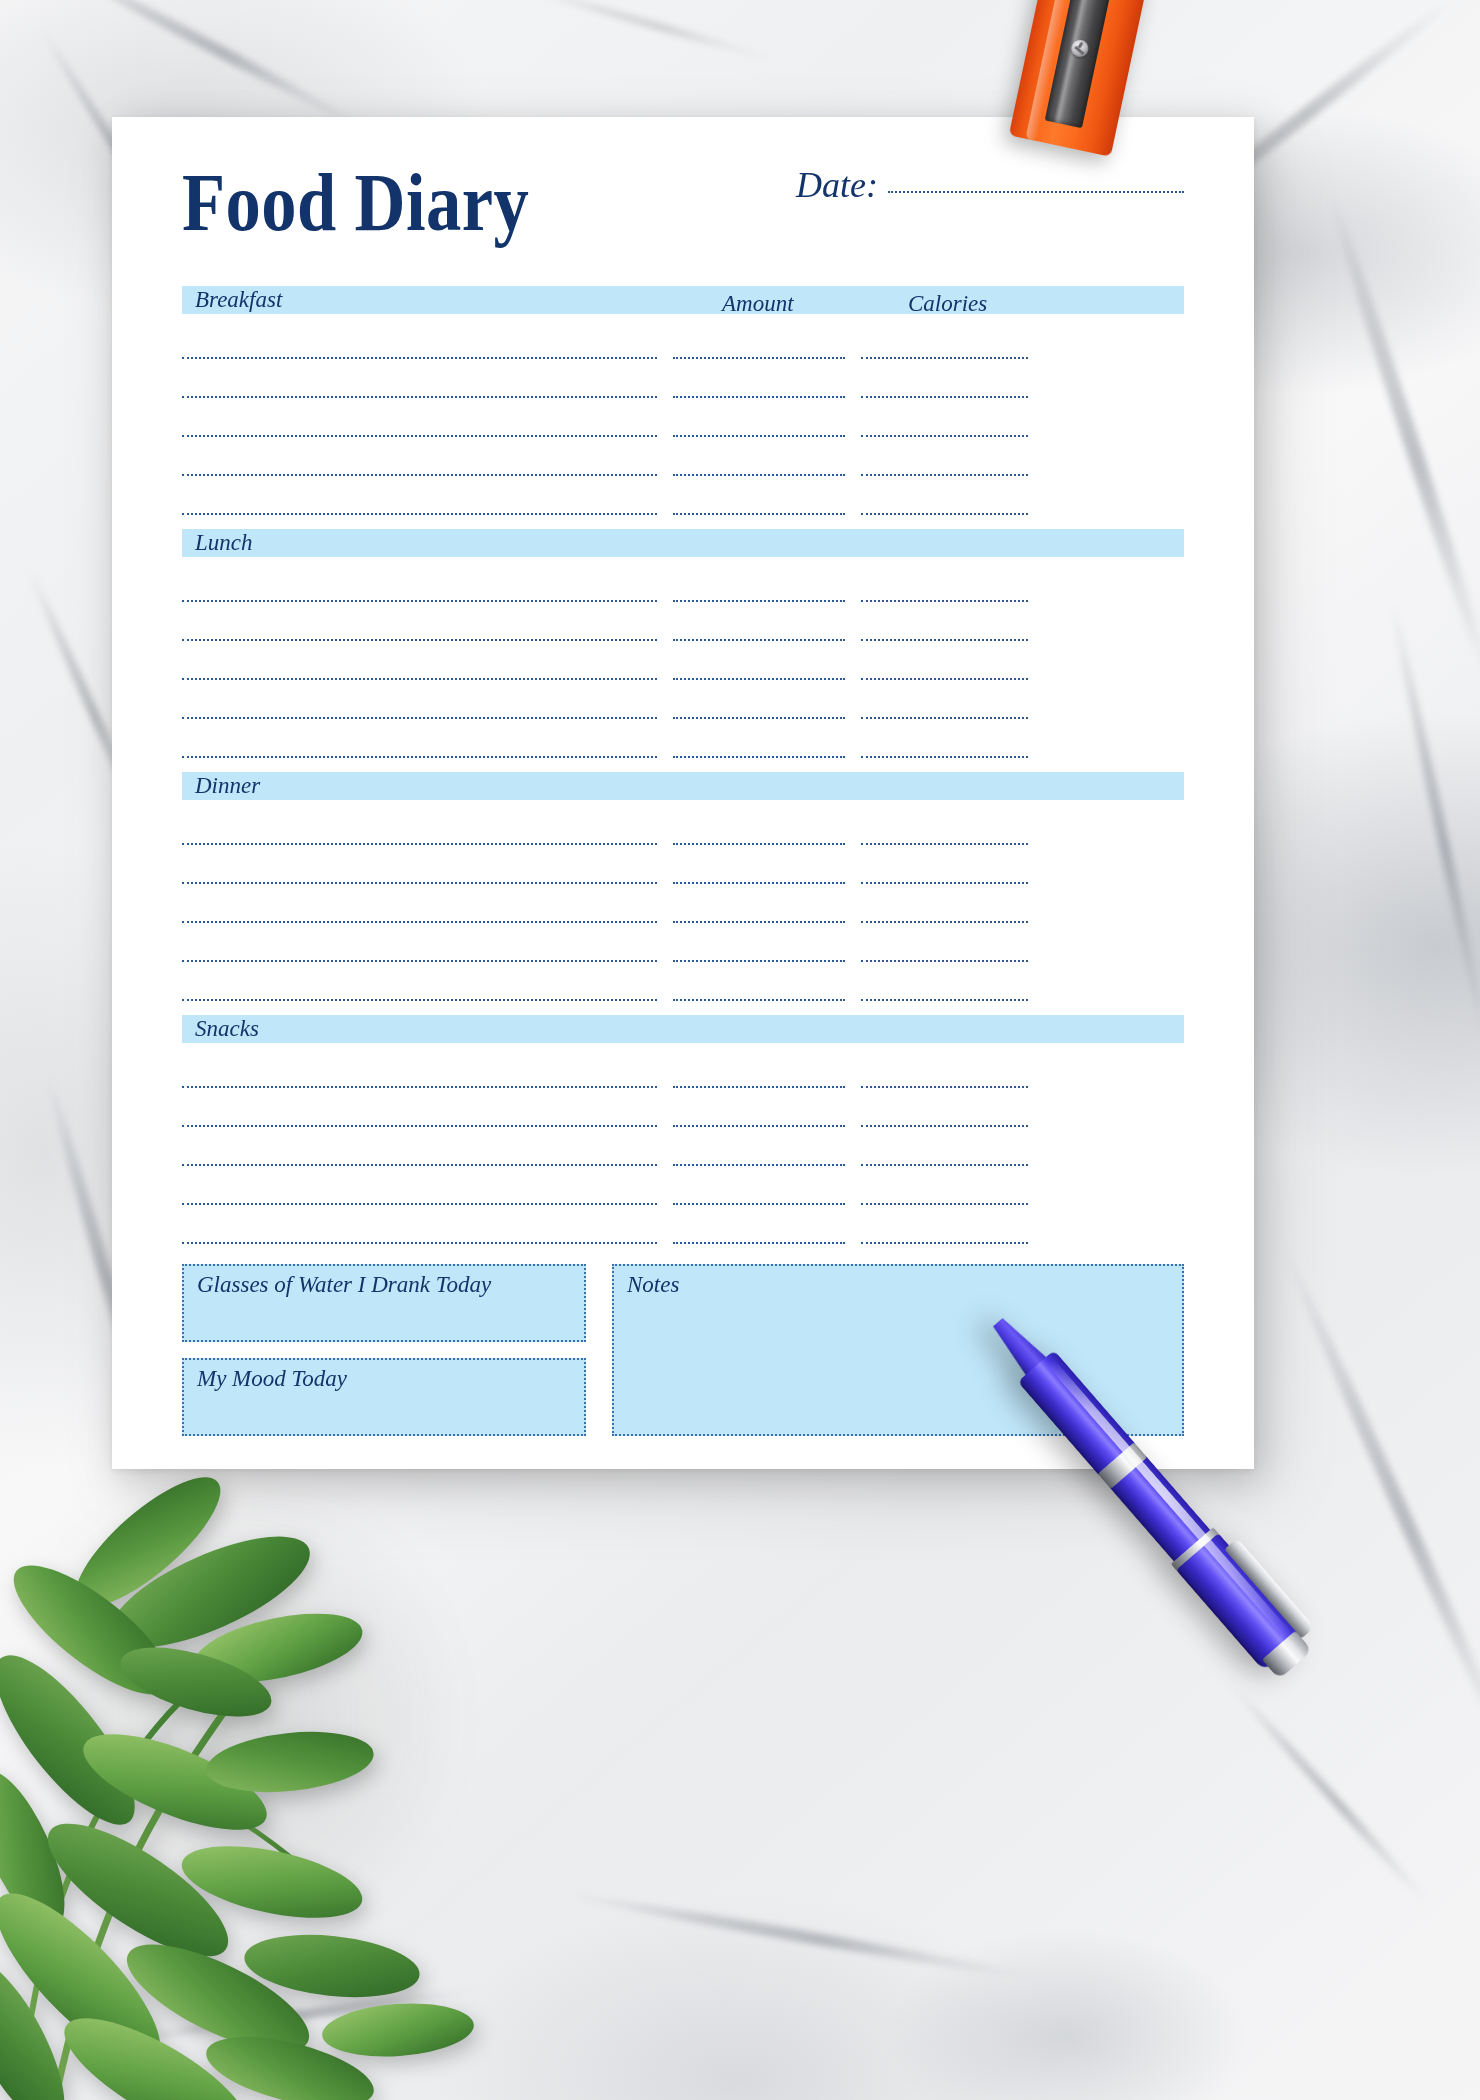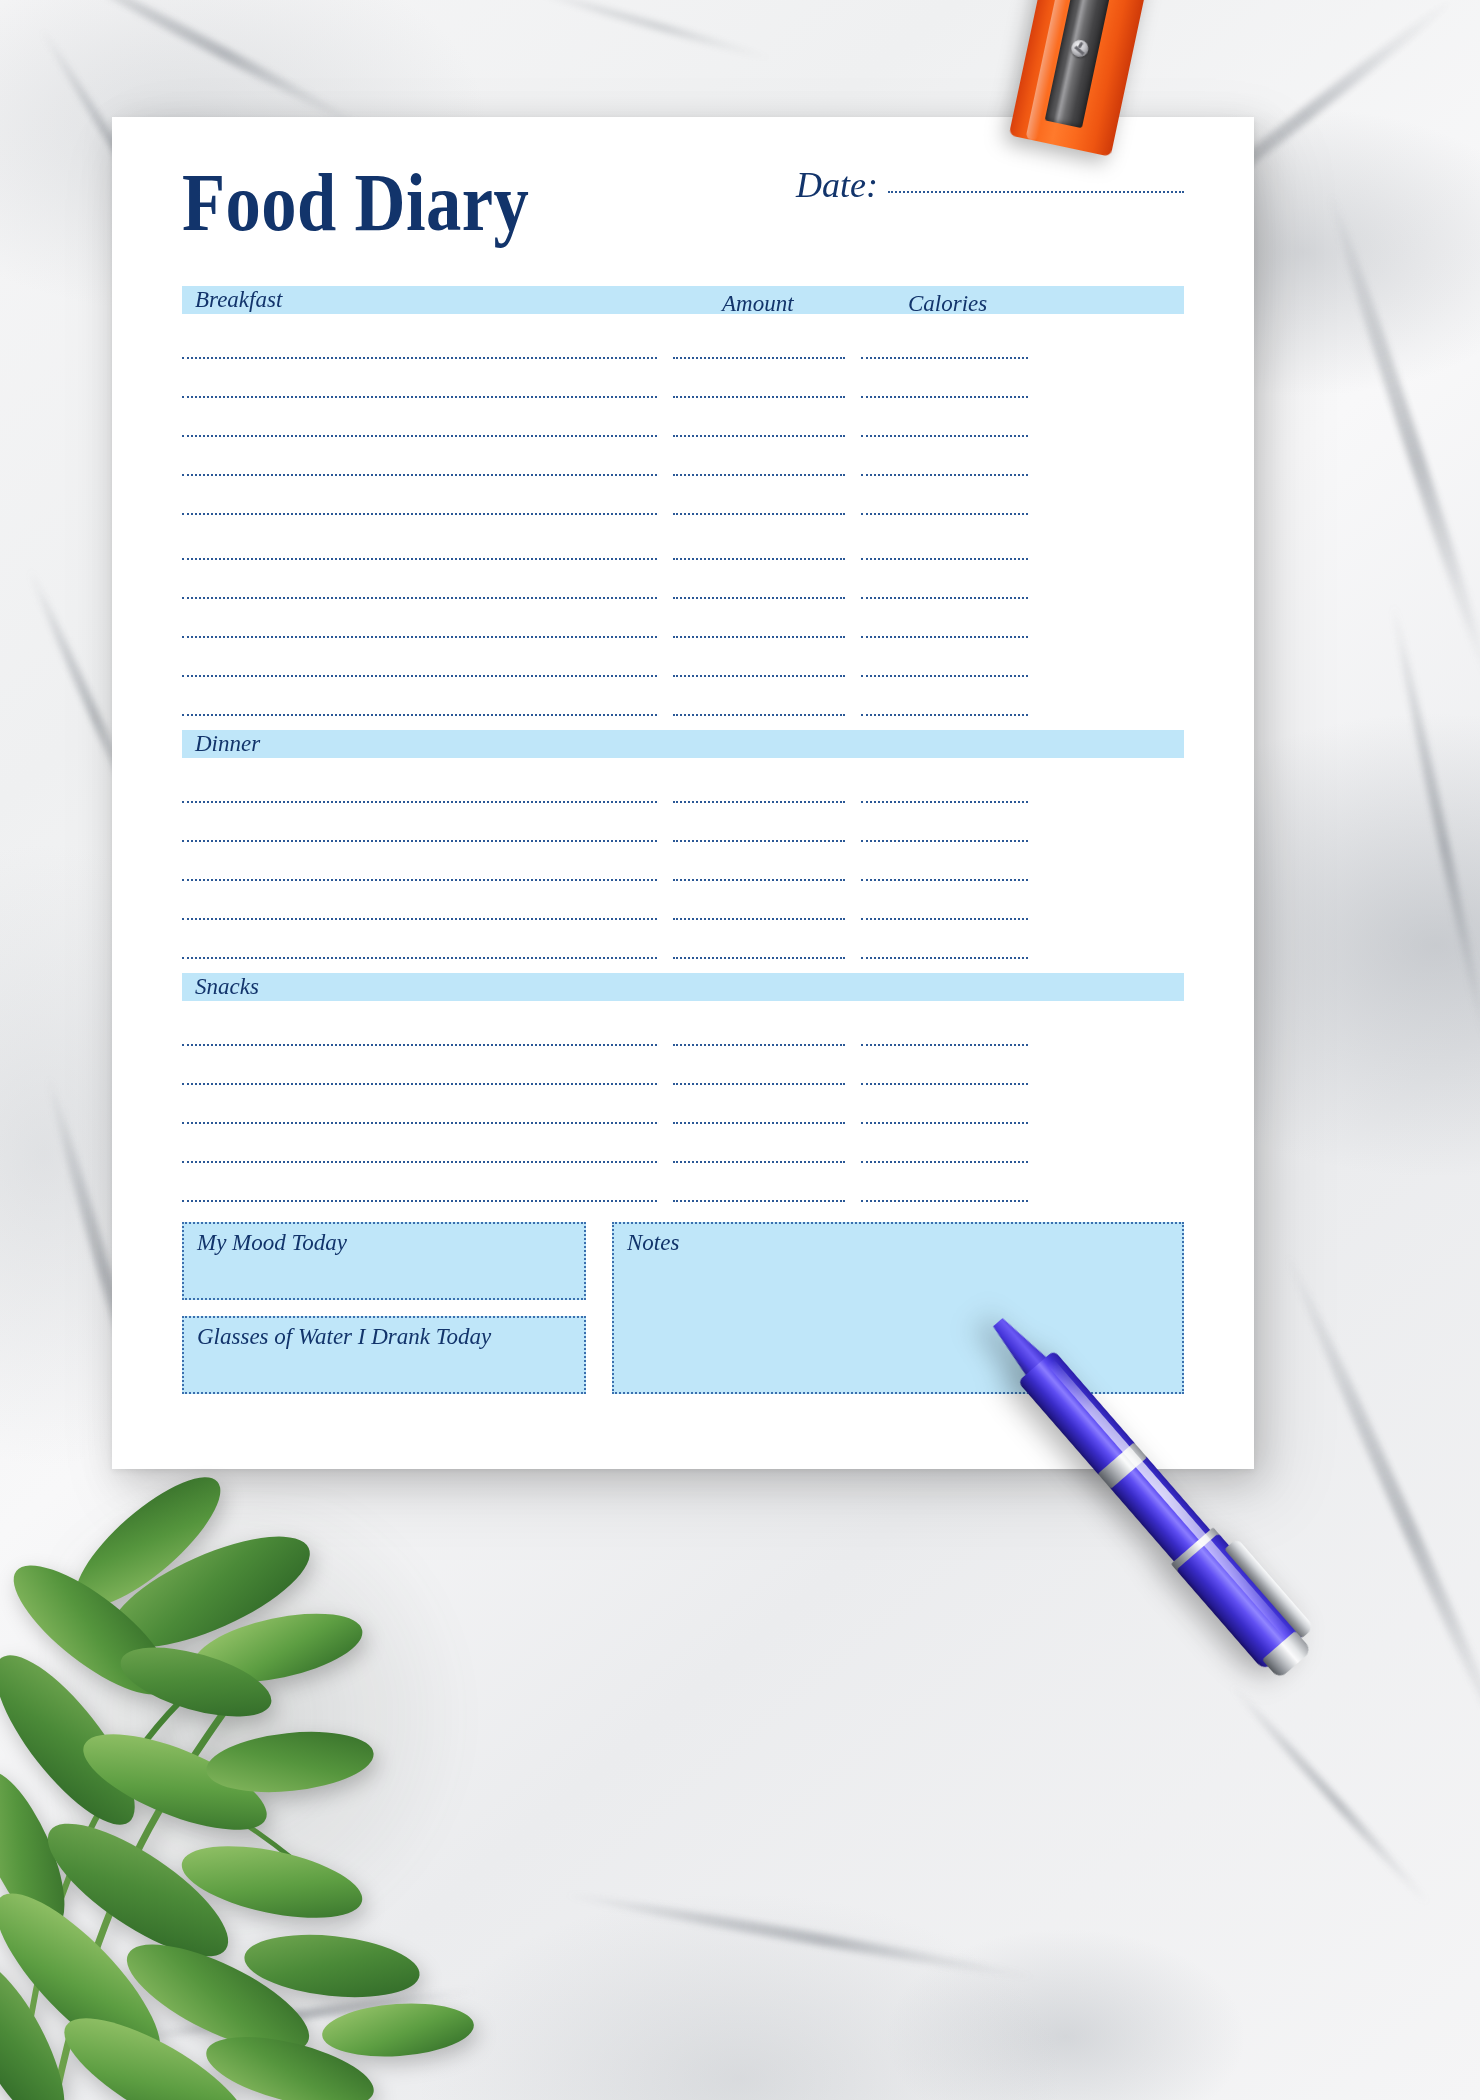--- a/index.html
+++ b/index.html
@@ -397,20 +397,23 @@
             <div class="cell item"></div>
             <div class="cell amount"></div>
             <div class="cell cal"></div>
           </div>
           <div class="row">
             <div class="cell item"></div>
             <div class="cell amount"></div>
             <div class="cell cal"></div>
           </div>
         </div>
+        <div class="section-bar">
+          <div class="bar-label">Lunch</div>
+        </div>
         <div class="rows">
           <div class="row">
             <div class="cell item"></div>
             <div class="cell amount"></div>
             <div class="cell cal"></div>
           </div>
           <div class="row">
             <div class="cell item"></div>
             <div class="cell amount"></div>
             <div class="cell cal"></div>
@@ -488,25 +491,25 @@
           <div class="row">
             <div class="cell item"></div>
             <div class="cell amount"></div>
             <div class="cell cal"></div>
           </div>
         </div>
       </div>
 
     <div class="bottom">
       <div class="bottom-left">
+        <div class="box water">
+          <div class="box-label">Glasses of Water I Drank Today</div>
+        </div>
         <div class="box mood">
           <div class="box-label">My Mood Today</div>
-        </div>
-        <div class="box water">
-          <div class="box-label">Glasses of Water I Drank Today</div>
         </div>
       </div>
       <div class="box notes">
         <div class="box-label">Notes</div>
       </div>
     </div>
 
   </div>
 </div>
 

